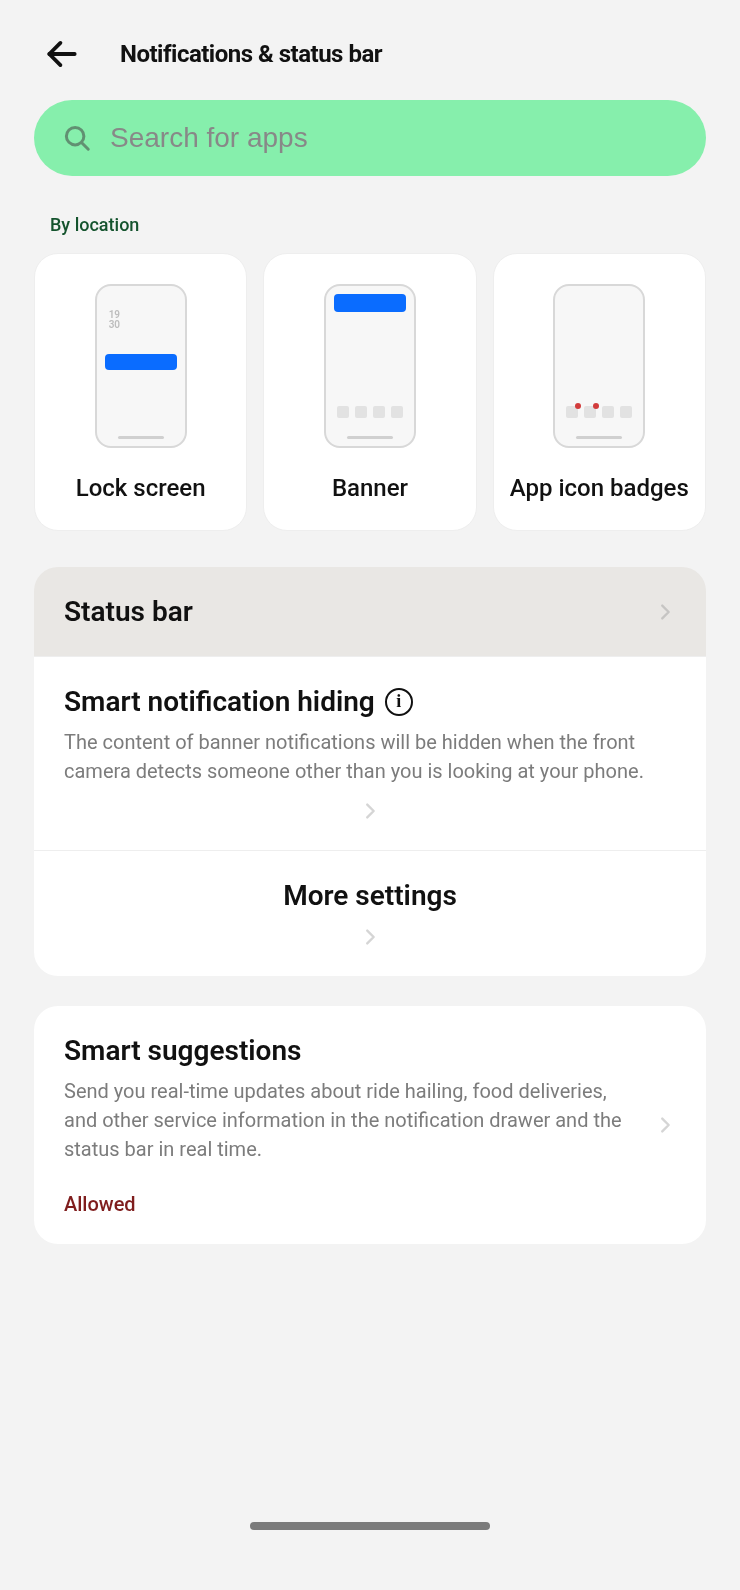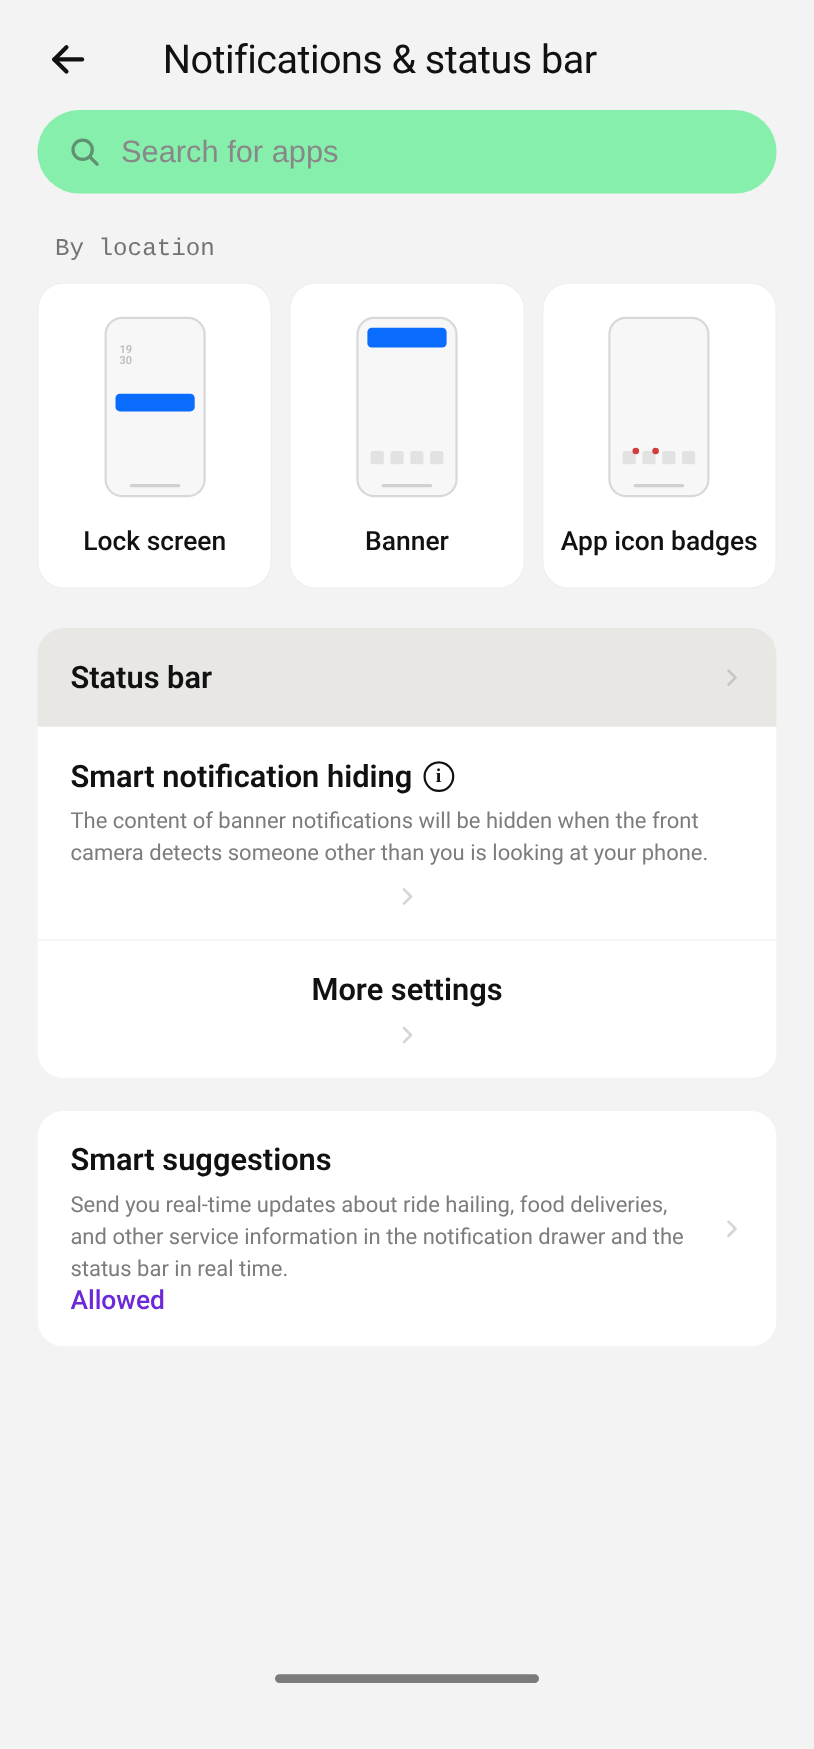--- a/index.html
+++ b/index.html
@@ -17,24 +17,23 @@
     align-items: center;
     padding: 32px 32px 24px 40px;
     gap: 36px;
   }
   .back-btn {
     width: 44px; height: 44px;
     display: flex; align-items: center; justify-content: center;
     background: none; border: none; cursor: pointer;
   }
   .header-title {
-    font-size: 36px;
-    font-weight: 400;
+    font-size: 24px;
+    font-weight: 700;
     letter-spacing: -0.5px;
-    margin-left: 28px;
   }
 
   
   .search-bar {
     margin: 0 34px 38px 34px;
     background: #86efac;
     border-radius: 40px;
     height: 76px;
     display: flex;
     align-items: center;
@@ -46,24 +45,23 @@
     border: none; background: none; outline: none;
     font-size: 28px;
     color: #777;
     flex: 1;
   }
   .search-input::placeholder { color: #888; }
 
   
   .section-label {
     margin: 0 0 18px 50px;
-    font-size: 22px;
-    color: #737373;
+    font-size: 18px;
+    color: #14532d;
     font-weight: 500;
-    font-family: Liberation Mono, monospace;
   }
 
   
   .cards-row {
     display: flex;
     gap: 16px;
     padding: 0 34px 36px 34px;
   }
   .card {
     flex: 1;
@@ -161,23 +159,23 @@
     align-items: center;
     gap: 10px;
   }
   .row-desc {
     margin-top: 10px;
     font-size: 20px;
     line-height: 1.45;
     color: #7c7c7c;
   }
   .row-status {
-    margin-top: 0;
-    font-size: 24px;
-    color: #6d28d9;
+    margin-top: 28px;
+    font-size: 20px;
+    color: #7f1d1d;
     font-weight: 500;
   }
   .chev { flex-shrink: 0; opacity: 0.35; }
 
   .info-icon {
     display: inline-flex;
     width: 28px; height: 28px;
     border: 2.5px solid #111;
     border-radius: 50%;
     align-items: center; justify-content: center;

